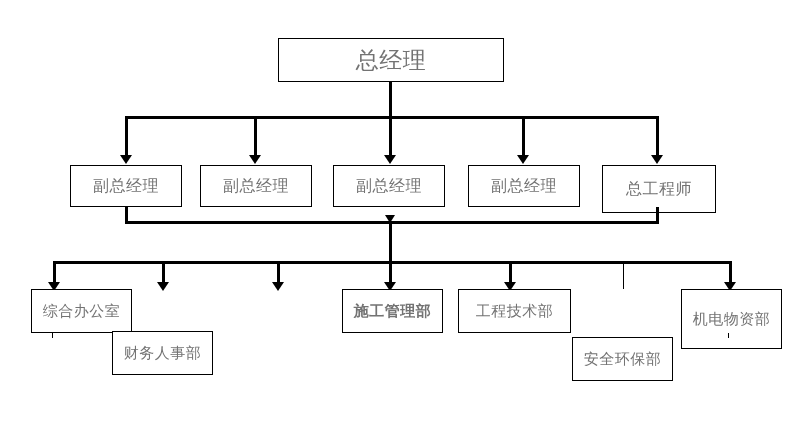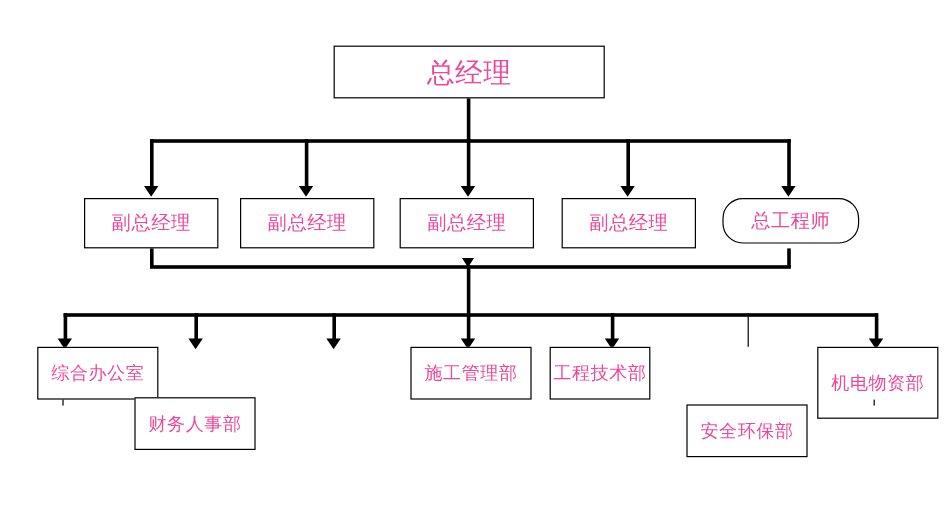--- a/index.html
+++ b/index.html
@@ -16,21 +16,21 @@
     font-family: "Liberation Serif", "DejaVu Serif", serif;
   }
   .node-box {
     position: absolute;
     box-sizing: border-box;
     border: 1px solid #000000;
     background: #ffffff;
     display: flex;
     align-items: center;
     justify-content: center;
-    color: #ec4899;
+    color: #737373;
     white-space: nowrap;
     letter-spacing: 0.5px;
   }
   .node-box.lvl-1 {
     font-size: 23px;
   }
   .node-box.lvl-2 {
     font-size: 16px;
   }
   .node-box.lvl-3 {
@@ -84,21 +84,21 @@
   <div class="arrow-down" style="left:651px; top:155px;"></div>
 
   <div class="node-box lvl-2" style="left:70px; top:165px; width:112px; height:42px;">副总经理</div>
 
   <div class="node-box lvl-2" style="left:200px; top:165px; width:112px; height:42px;">副总经理</div>
 
   <div class="node-box lvl-2" style="left:333px; top:165px; width:112px; height:42px;">副总经理</div>
 
   <div class="node-box lvl-2" style="left:468px; top:165px; width:112px; height:42px;">副总经理</div>
 
-  <div class="node-box lvl-2" style="left:602px; top:165px; width:114px; height:38px;border-radius:17px;">总工程师</div>
+  <div class="node-box lvl-2" style="left:602px; top:165px; width:114px; height:48px;">总工程师</div>
 
   <div class="conn v" style="left:125px; top:207px; height:16px;"></div>
 
   <div class="conn v" style="left:656px; top:207px; height:16px;"></div>
 
   <div class="conn h" style="left:125px; top:221px; width:534px; height:3px;"></div>
 
   <div class="conn v" style="left:389px; top:221px; height:42px;"></div>
   <div class="arrow-down small" style="left:385px; top:215px;"></div>
 
@@ -122,23 +122,23 @@
   <div class="conn thin-v" style="left:623px; top:261px; height:28px;"></div>
 
   <div class="conn v" style="left:729px; top:261px; height:24px;"></div>
   <div class="arrow-down" style="left:724px; top:282px;"></div>
 
   <div class="node-box lvl-3" style="left:3px; top:289px; width:101px; height:44px;margin-left:28px;">综合办公室</div>
 
   <div class="node-box lvl-3" style="left:112px; top:289px; width:101px; height:44px;margin-top:42px;">财务人事部</div>
 
 
-  <div class="node-box lvl-3" style="left:342px; top:289px; width:101px; height:44px;">施工管理部</div>
+  <div class="node-box lvl-3" style="left:342px; top:289px; width:101px; height:44px;font-weight:bold;">施工管理部</div>
 
-  <div class="node-box lvl-3" style="left:458px; top:289px; width:84px; height:44px;">工程技术部</div>
+  <div class="node-box lvl-3" style="left:458px; top:289px; width:113px; height:44px;">工程技术部</div>
 
   <div class="node-box lvl-3" style="left:572px; top:289px; width:101px; height:44px;margin-top:48px;">安全环保部</div>
 
   <div class="node-box lvl-3" style="left:681px; top:289px; width:101px; height:60px;">机电物资部</div>
 
   <div class="conn thin-v" style="left:52px; top:333px; height:5px;"></div>
   <div class="conn thin-v" style="left:728px; top:333px; height:5px;"></div>
 
 </div>
 

